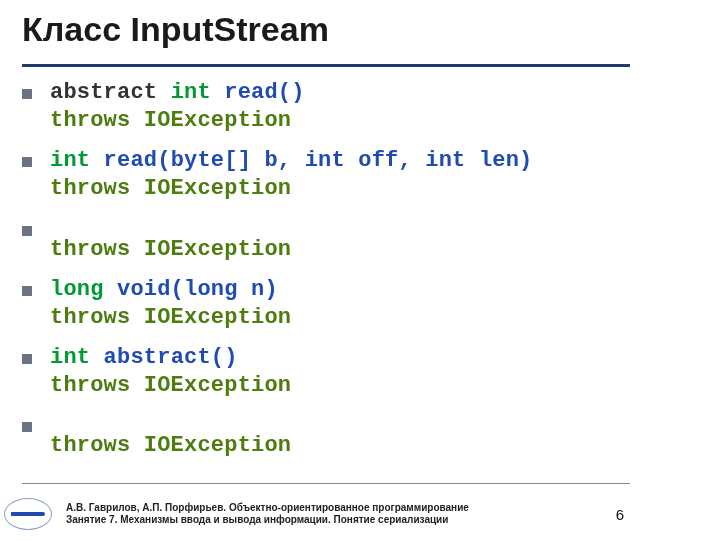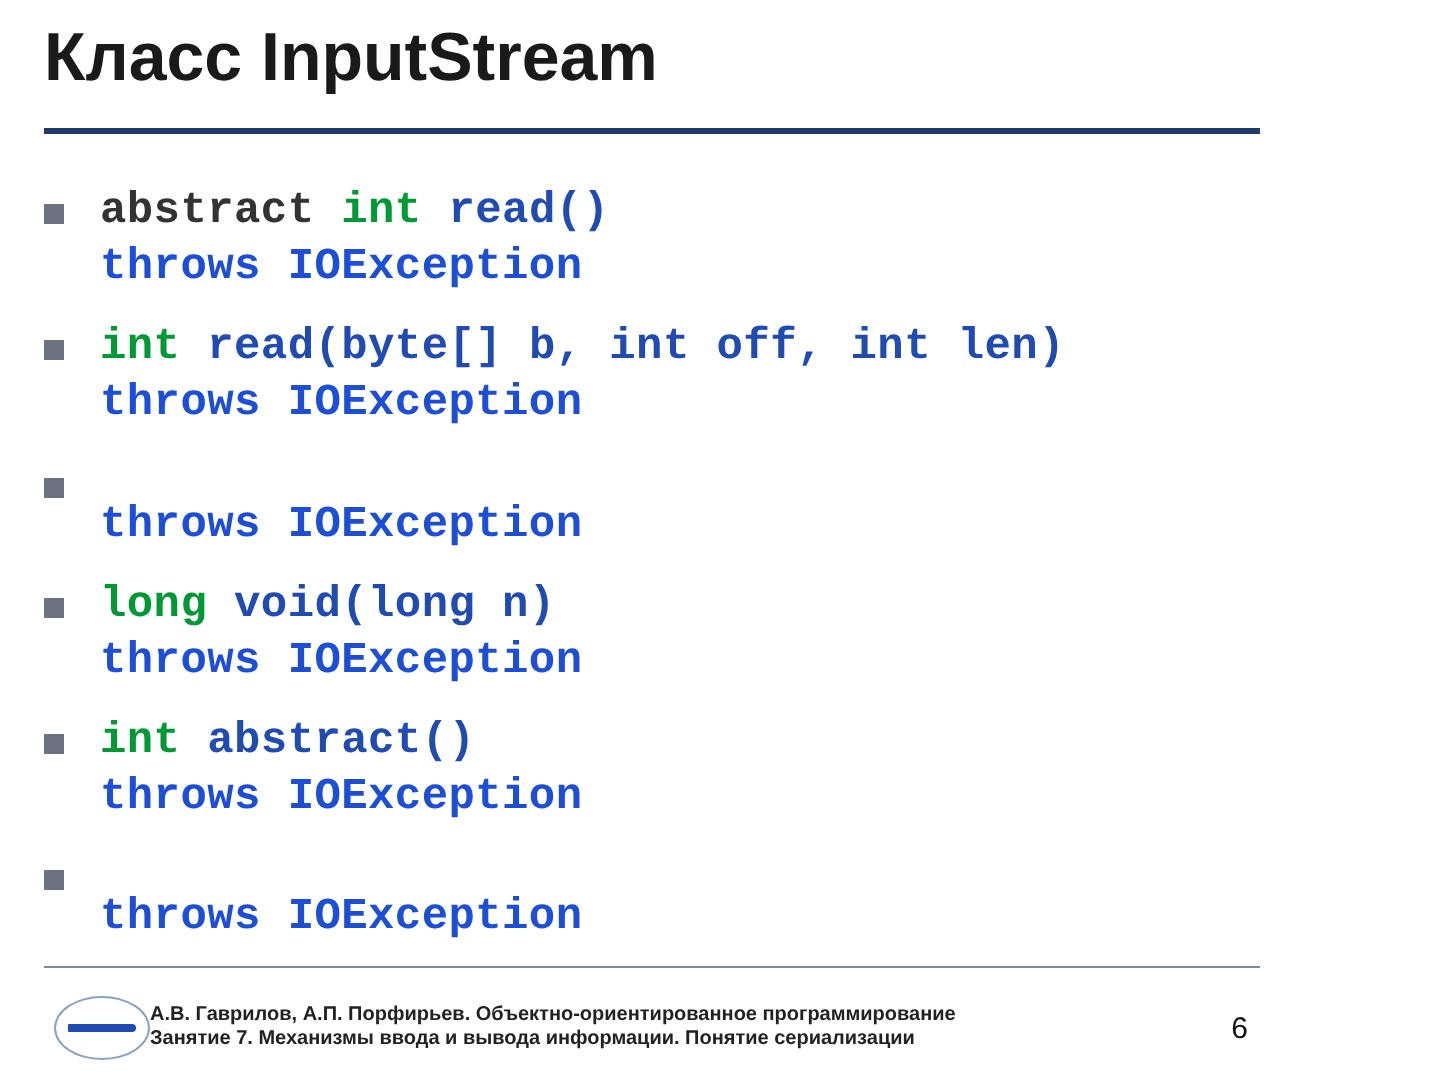--- a/index.html
+++ b/index.html
@@ -30,21 +30,21 @@
     position: absolute;
     left: 22px;
     right: 22px;
     top: 64px;
     height: 0;
     border-top: 3px solid #1f3a6b;
   }
   .content {
     position: absolute;
     left: 22px;
-    top: 92px;
+    top: 79px;
     right: 22px;
   }
   .item {
     margin-bottom: 12px;
   }
   .row {
     display: flex;
     align-items: flex-start;
   }
   .bullet {
@@ -60,38 +60,39 @@
     font-weight: bold;
     font-size: 22px;
     line-height: 1.28;
     letter-spacing: 0.2px;
   }
   .indent {
     padding-left: 28px;
   }
   .c-key   { color: #009933; }
   .c-sig   { color: #1f4bb3; }
-  .c-thr   { color: #1d4ed8; }
+  .c-thr   { color: #4d7c0f; }
   .c-abs   { color: #333333; }
 
   .footer-sep {
     position: absolute;
     left: 22px;
     right: 22px;
     bottom: 56px;
     height: 0;
     border-top: 1px solid #7a8aa0;
   }
   .footer {
     position: absolute;
-    left: 27px;
+    left: 4px;
     right: 22px;
     bottom: 10px;
     display: flex;
     align-items: center;
+    gap: 14px;
     justify-content: center;
   }
   .logo {
     width: 46px;
     height: 30px;
     border: 1px solid #8aa0c4;
     border-radius: 50%;
     position: relative;
     flex: 0 0 auto;
   }

